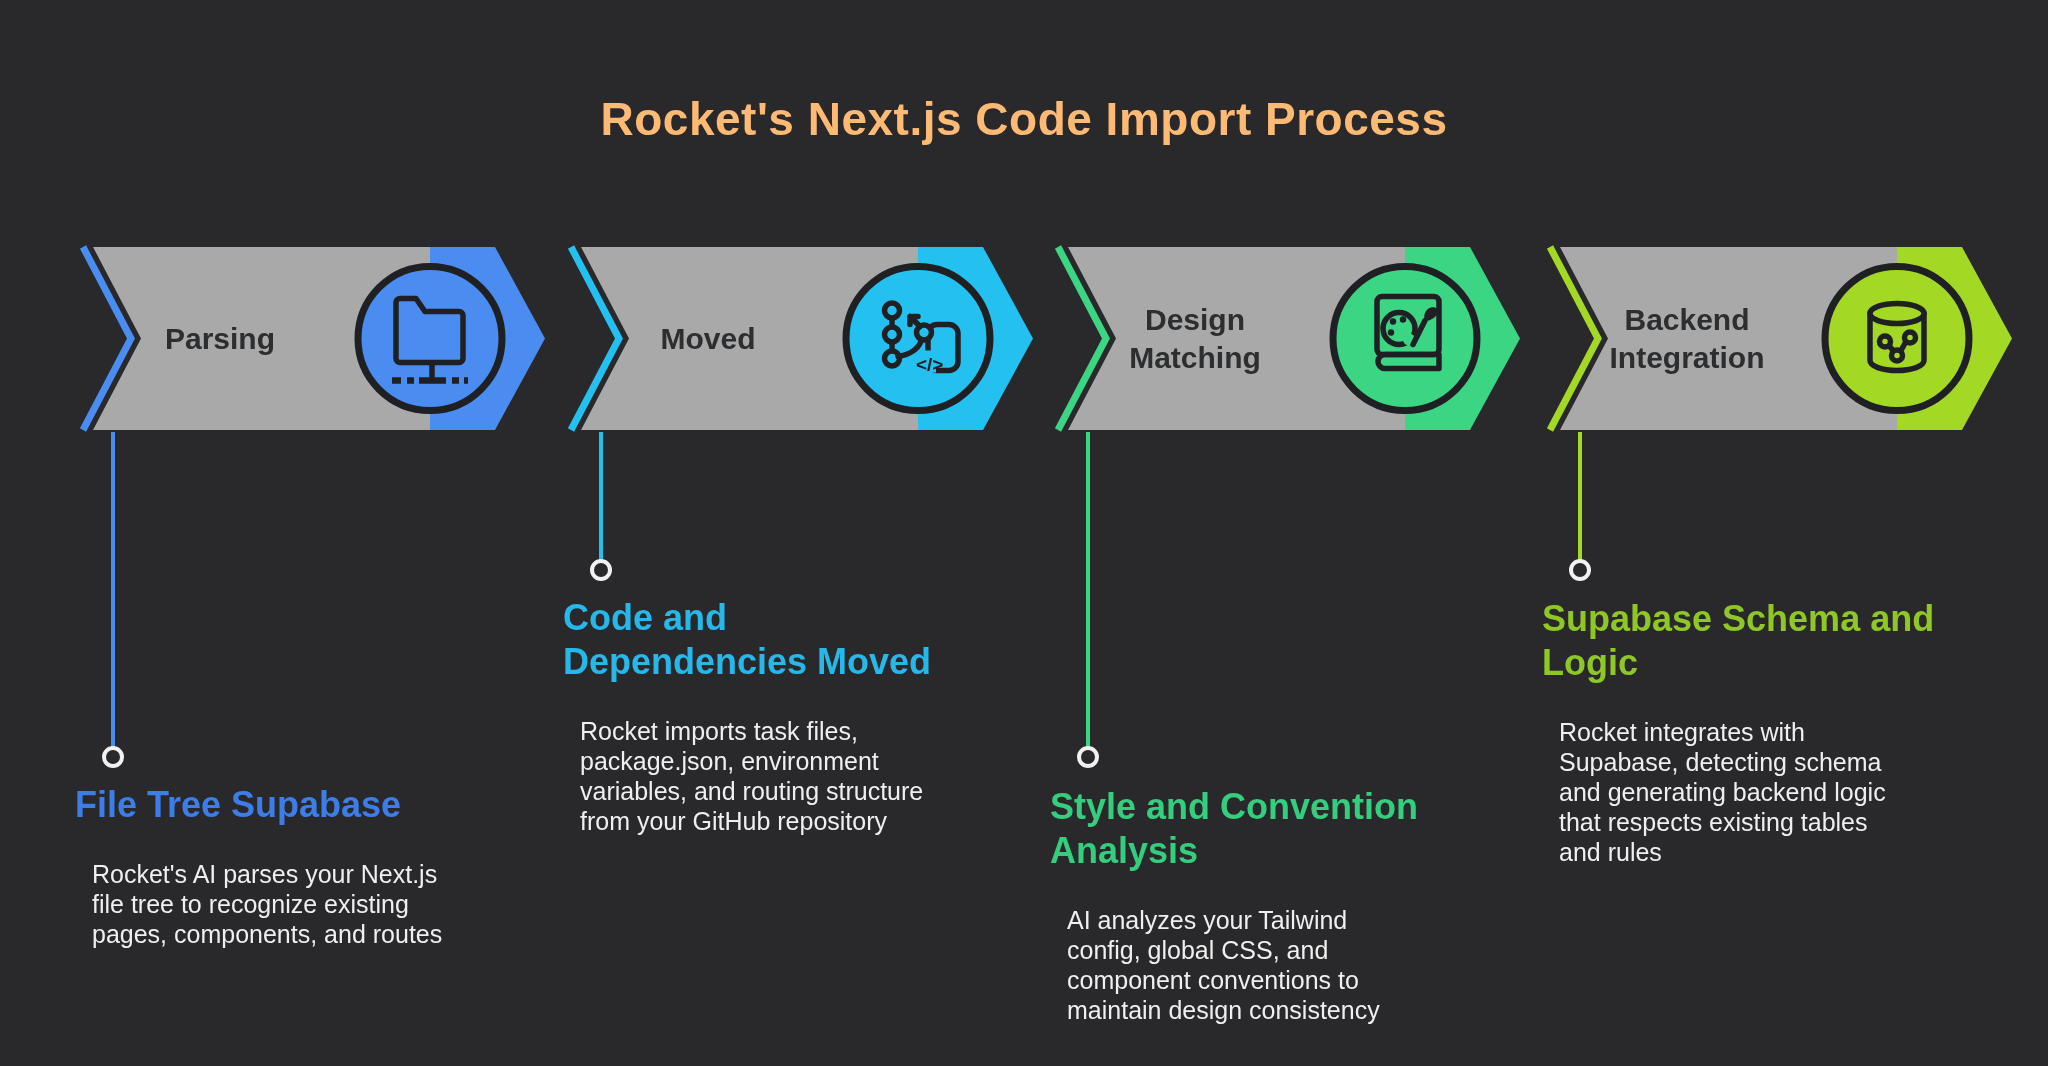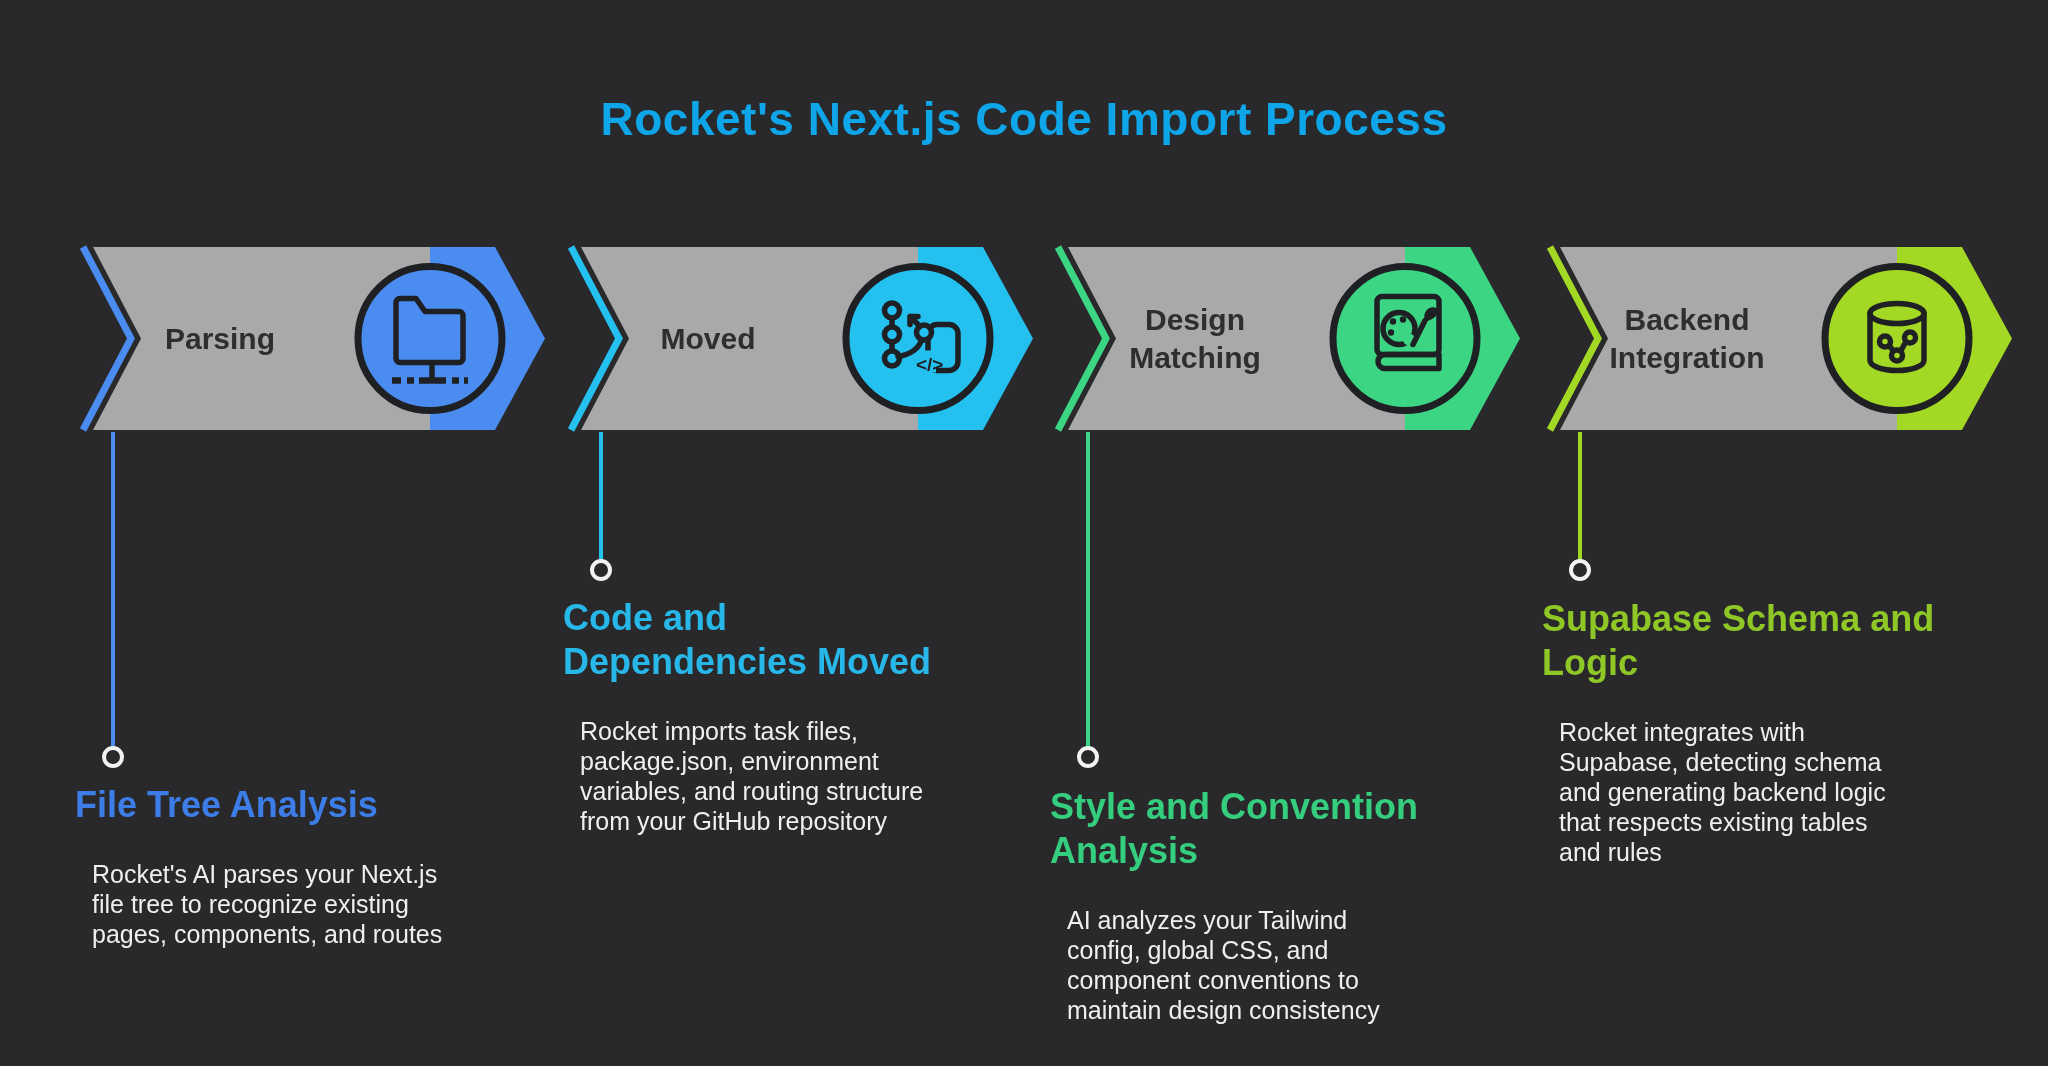--- a/index.html
+++ b/index.html
@@ -2,21 +2,21 @@
 <html><head>
 <meta charset="utf-8">
 <style>
   html,body{margin:0;padding:0;background:#29282b;}
   #canvas{
     position:relative;width:2048px;height:1066px;overflow:hidden;
     background:#29282b;font-family:"Liberation Sans",sans-serif;
   }
   .page-title{
     position:absolute;top:92px;left:0;width:100%;text-align:center;
-    font-size:46px;font-weight:700;color:#0ea5e9;letter-spacing:.5px;
+    font-size:46px;font-weight:700;color:#fdba74;letter-spacing:.5px;
   }
   .stage{position:absolute;top:0;width:480px;height:1066px;}
   .banner-svg{position:absolute;left:0;top:243px;}
   .stage-label{
     position:absolute;left:40px;top:247px;width:210px;height:183px;
     display:flex;align-items:center;justify-content:center;text-align:center;
     font-size:30px;line-height:38px;font-weight:700;color:#2d2e30;white-space:pre-line;
   }
   .connector{position:absolute;left:36px;top:432px;width:4px;background:var(--accent);}
   .marker{
@@ -54,21 +54,21 @@
             <path d="M39,92 h27"></path>
             <path d="M72,92 h7"></path>
             <path d="M84,92 h4"></path>
         </g>
       </g>
     </svg>
     <div class="stage-label">Parsing</div>
     <div class="connector" style="height:315px"></div>
     <div class="marker" style="top:746px"></div>
     <div class="desc" style="top:783px">
-      <h3>File Tree Analysis</h3>
+      <h3>File Tree Supabase</h3>
       <p>Rocket's AI parses your Next.js
 file tree to recognize existing
 pages, components, and routes</p>
     </div>
   </div>
 
   <div class="stage" style="left: 563px; --accent: #24c0ef; --heading: #27b7e8;">
     <svg class="banner-svg" width="480" height="192" viewBox="0 0 480 192">
       <path d="M8,4 L56,95.5 L8,187" fill="none" stroke="var(--accent)" stroke-width="7"></path>
       <polygon points="18,4 355,4 355,187 18,187 66,95.5" fill="#a9a9a9"></polygon>

